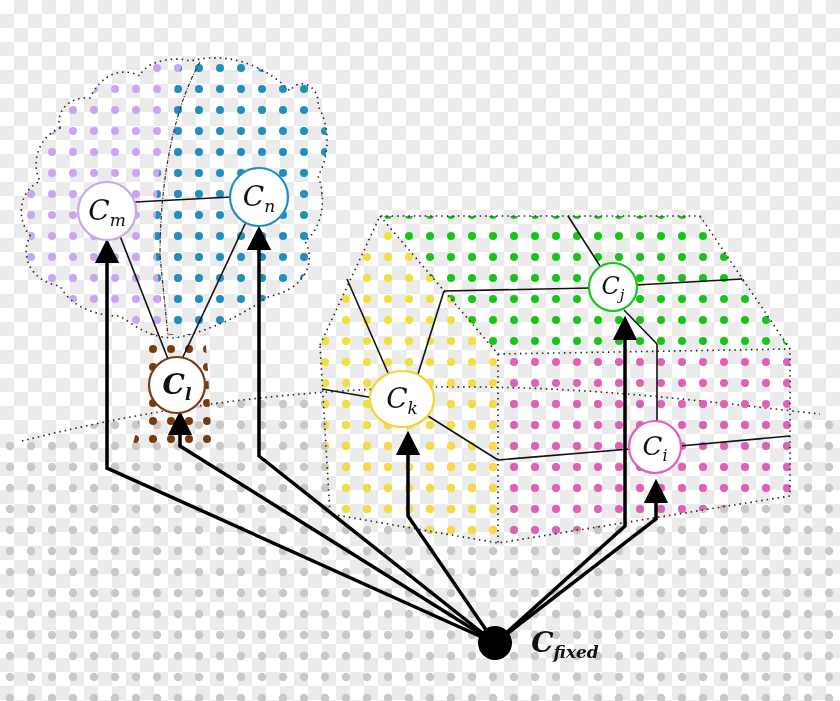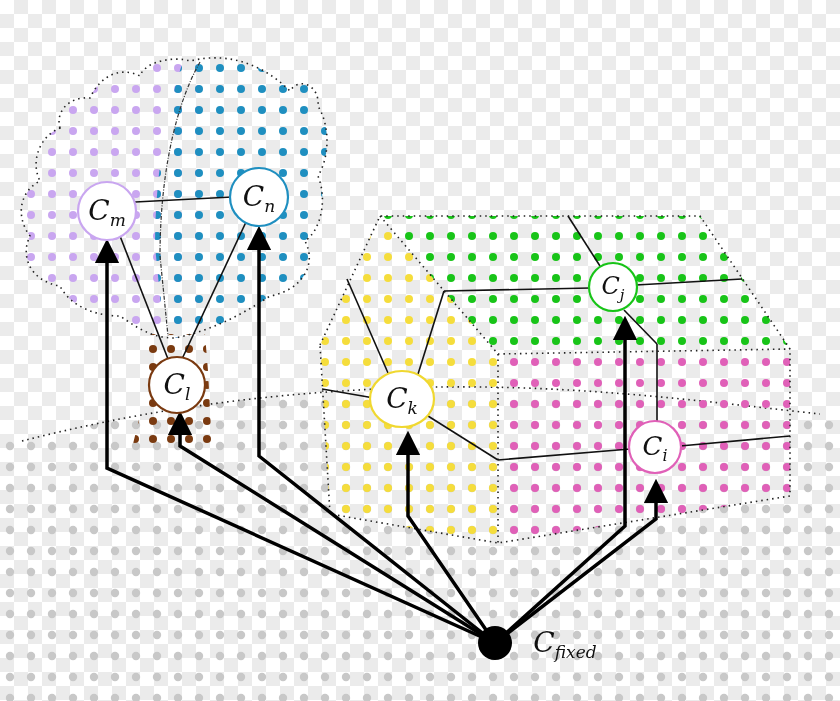--- a/index.html
+++ b/index.html
@@ -128,28 +128,28 @@
     <circle cx="495" cy="627" r="17" fill="#000"></circle>
   </g>
 </svg>
 
   <div class="node-label" style="left:107px; top:195px;">
     <span class="main">C</span><span class="sub">m</span>
   </div>
   <div class="node-label" style="left:259px; top:181px;font-style:italic;">
     <span class="main">C</span><span class="sub">n</span>
   </div>
-  <div class="node-label" style="left:177px; top:369px;">
+  <div class="node-label" style="left:177px; top:369px;font-weight:bold;">
     <span class="main">C</span><span class="sub">l</span>
   </div>
   <div class="node-label" style="left:402px; top:383px;text-align:right;">
     <span class="main">C</span><span class="sub">k</span>
   </div>
   <div class="node-label" style="left:613px; top:270px;font-style:italic;">
     <span class="main" style="font-size:24px">C</span><span class="sub" style="font-size:15px">j</span>
   </div>
   <div class="node-label" style="left:655px; top:430px;">
     <span class="main" style="font-size:26px">C</span><span class="sub" style="font-size:16px">i</span>
   </div>
-  <div class="node-label" style="left:565px; top:627px;">
+  <div class="node-label" style="left:565px; top:627px;font-weight:bold;">
     <span class="main">C</span><span class="sub">fixed</span>
   </div>
 </div>
 
 </body></html>

